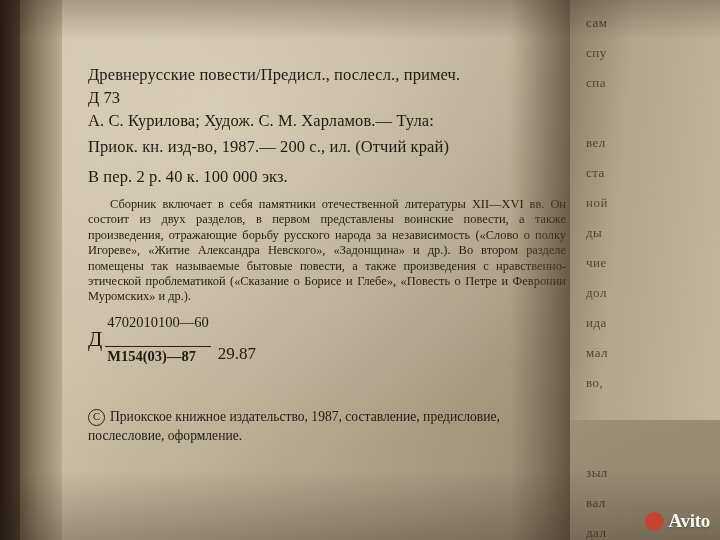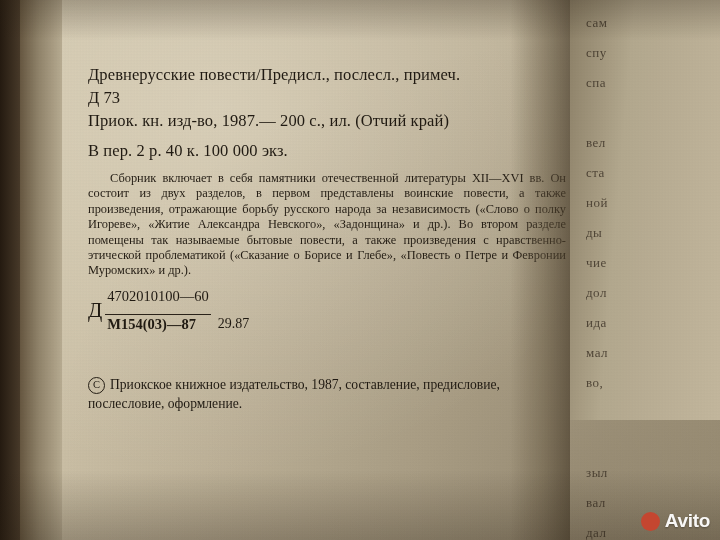--- a/index.html
+++ b/index.html
@@ -108,24 +108,24 @@
     font-size: 21px;
     line-height: 21px;
     margin-right: 3px;
     align-self: center;
   }
   .frac {
     display: inline-block;
     font-size: 14.5px;
     line-height: 17px;
   }
-  .frac .num { border-bottom: 1.3px solid #2a2219; padding: 0 2px 9px 2px; }
+  .frac .num { border-bottom: 1.3px solid #2a2219; padding: 0 2px 15px 2px; }
   .frac .den { padding: 1px 2px 0 2px; font-weight: bold; }
   .codes .side-num {
-    font-size: 14px;
+    font-size: 17px;
     margin-left: 7px;
     align-self: flex-end;
     padding-bottom: 1px;
   }
   .page-mark {
     position: absolute;
     right: -36px;
     bottom: 2px;
     font-size: 13px;
     color: #2b241a;
@@ -158,21 +158,21 @@
     opacity: .95;
   }
   .wm-dot {
     width: 19px; height: 19px;
     border-radius: 50%;
     background: #c8442e;
     box-shadow: 0 0 0 0 rgba(0,0,0,0);
   }
   .wm-text {
     color: #ffffff;
-    font-family: Liberation Sans, sans-serif;
+    font-family: Liberation Serif, serif;
     font-size: 19px;
     font-weight: bold;
     letter-spacing: -.3px;
     text-shadow: 0 1px 2px rgba(0,0,0,.35);
   }
   
   .grain {
     position: absolute;
     inset: 0;
     pointer-events: none;
@@ -202,20 +202,21 @@
 
   <div class="edge-left"></div>
   <div class="edge-left2"></div>
 
   <div class="content">
 
     <div class="line-main">Древнерусские повести/Предисл., послесл., примеч.</div>
 
     <div class="row">
       <span class="marker">Д 73</span>
+      <span class="line-main">А. С. Курилова;  Худож.  С. М.  Харламов.— Тула:</span>
     </div>
 
     <div class="line-main">Приок. кн. изд-во, 1987.— 200 с., ил.  (Отчий край)</div>
 
     <div class="line-main" style="margin-top:4px;">В пер. 2 р. 40 к. 100 000 экз.</div>
 
     <div class="annot"><span class="indent"></span><span>Сборник включает в себя памятники отечественной литературы XII—XVI вв. Он состоит из двух разделов, в первом представлены воинские повести, а также произведения, отражающие борьбу русского народа за независимость («Слово о полку Игореве», «Житие Александра Невского»,  «Задонщина»  и др.). Во втором разделе помещены так называемые бытовые повести, а также произведения с нравственно-этической проблематикой («Сказание о Борисе и Глебе», «Повесть о Петре и Февронии Муромских» и др.).</span></div>
 
     <div class="codes">
       <span class="big-d">Д</span>

